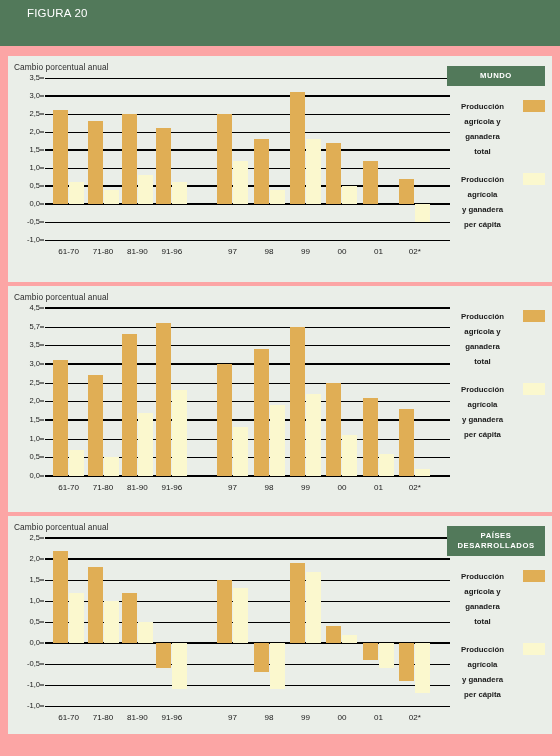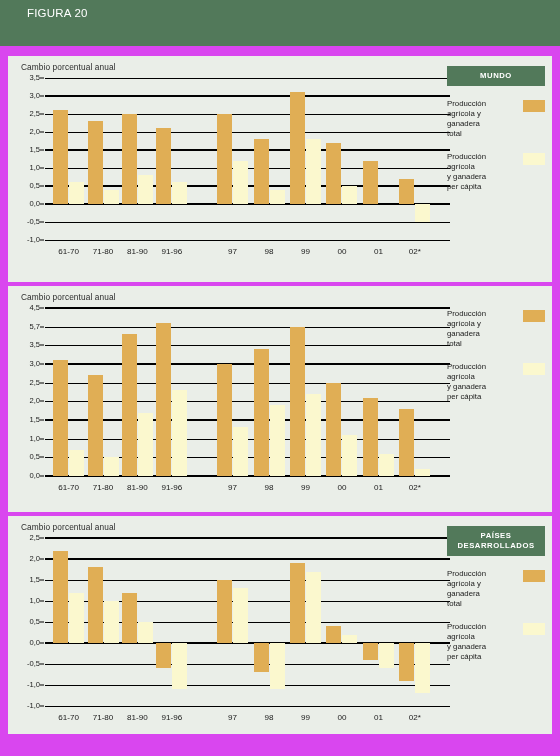--- a/index.html
+++ b/index.html
@@ -2,42 +2,42 @@
 <html><head>
 <meta charset="utf-8">
 <style>
   * { box-sizing: border-box; margin: 0; padding: 0; }
   html, body {
     width: 560px; height: 756px;
     background: #ffffff;
     font-family: "Liberation Sans", sans-serif;
     overflow: hidden;
   }
-  .page { position: relative; width: 560px; height: 756px; background: #d946ef; }
+  .page { position: relative; width: 560px; height: 756px; background: #fca5a5; }
 
   
   .header {
     position: absolute; left: 0; top: 0; width: 560px; height: 46px;
     background: #52795a; color: #ffffff;
     padding: 6px 0 0 27px;
   }
   .header .fig-label { font-size: 11.5px; letter-spacing: .2px; line-height: 15px; font-weight: 400; }
   .header .fig-title { font-size: 11.5px; font-weight: bold; line-height: 15px; margin-top: 2px; }
 
   
   .panel {
     position: absolute; left: 8px; width: 544px;
     background: #eaeee8;
   }
   .panel.p1 { top: 56px;  height: 226px; }
   .panel.p2 { top: 286px; height: 226px; }
   .panel.p3 { top: 516px; height: 218px; }
 
   .axis-caption {
-    position: absolute; left: 13px; top: 6px;
+    position: absolute; left: 6px; top: 6px;
     font-size: 8.3px; color: #2c2c2c; letter-spacing: .1px;
   }
 
   
   .plot { position: absolute; }
   .p1 .plot { left: 37px; top: 22px; width: 405px; height: 162px; }
   .p2 .plot { left: 37px; top: 22px; width: 405px; height: 168px; }
   .p3 .plot { left: 37px; top: 22px; width: 405px; height: 168px; }
 
   .gridline {
@@ -72,22 +72,22 @@
 
   
   .legend { position: absolute; right: 7px; top: 10px; width: 98px; }
   .legend-title {
     background: #52795a; color: #fff; font-size: 7.7px; font-weight: bold;
     letter-spacing: .55px; text-align: center; padding: 5px 2px 5px;
     line-height: 10px;
   }
   .legend-row { margin-top: 13px; display: flex; align-items: flex-start; justify-content: flex-end; }
   .legend-row .lbl {
-    font-size: 7.8px; color: #1a1a1a; text-align: left; line-height: 10px;
-    white-space: pre-line; padding-right: 5px; flex: 1;
+    font-size: 7.8px; color: #1a1a1a; text-align: center; line-height: 15px;
+    white-space: pre-line; padding-right: 5px; flex: 1; font-weight: bold;
   }
   .legend-row .swatch { width: 22px; height: 12px; flex: 0 0 22px; margin-top: 1px; }
   .swatch.total  { background: #e0ae55; }
   .swatch.capita { background: #fbf8ce; }
 
   
   .footer {
     position: absolute; left: 8px; right: 8px; bottom: 6px; height: 14px;
   }
   .footnote {

